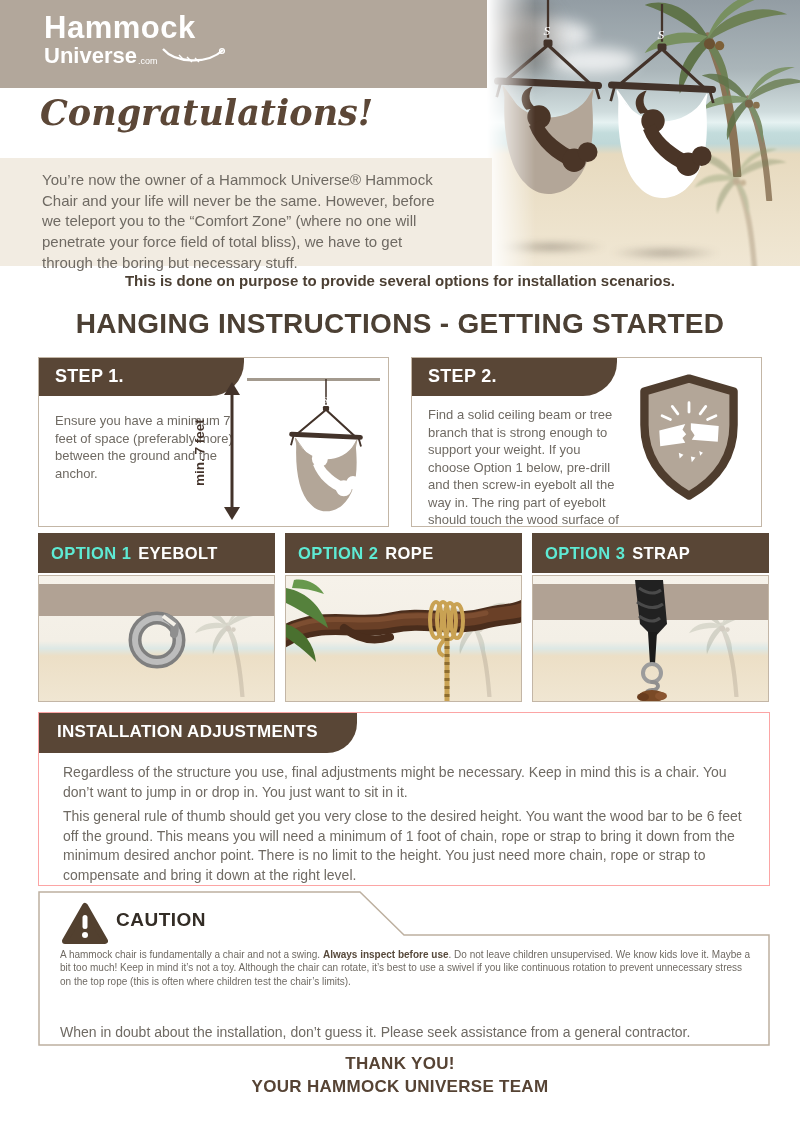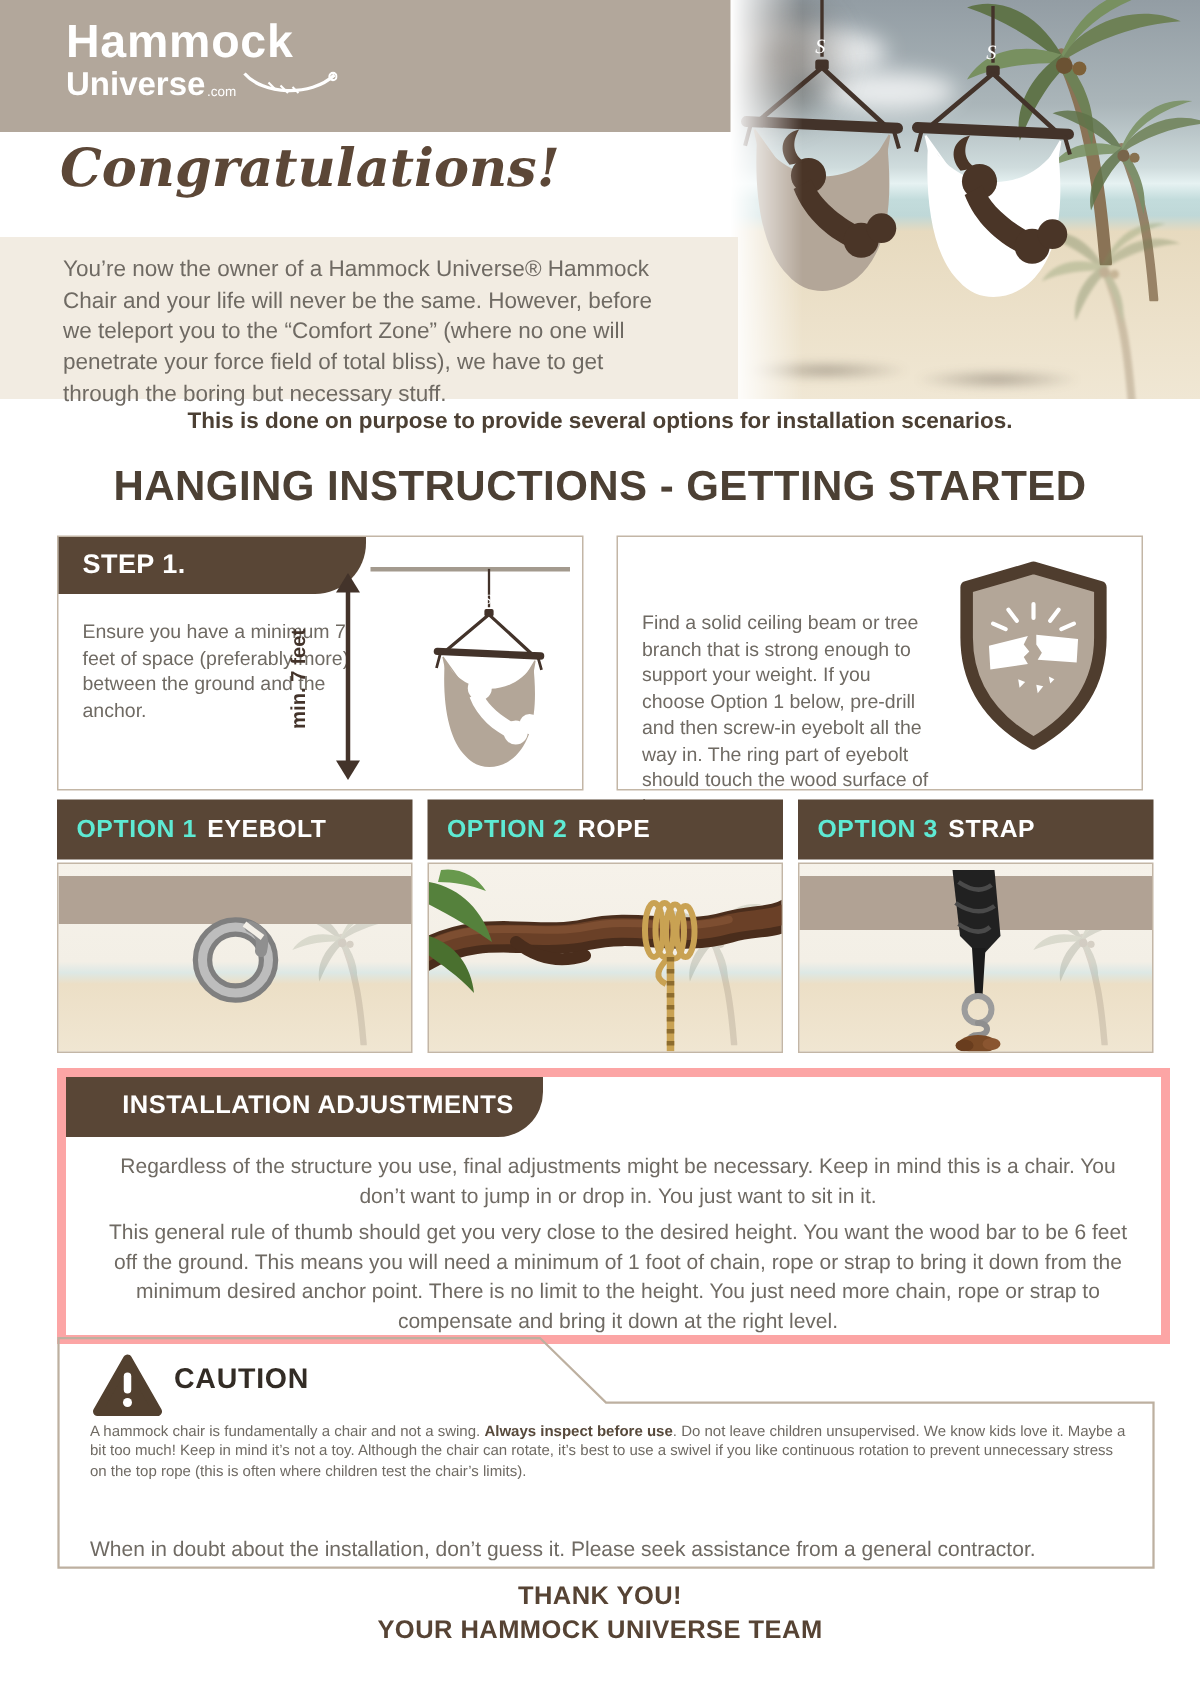--- a/index.html
+++ b/index.html
@@ -80,21 +80,21 @@
   .beam.b1{top:8px;}
   .beam.b3{top:8px;height:36px;}
   .opt-palm{position:absolute;right:-14px;top:26px;width:95px;height:95px;opacity:.22;
     transform:scaleX(-1);filter:saturate(.5);}
   .eyebolt-svg{position:absolute;left:0;top:0;}
   .branch-svg{position:absolute;left:0;top:0;}
   .strap-svg{position:absolute;left:0;top:0;}
 
   
   .adjust-box{position:absolute;left:38px;top:712px;width:730px;height:172px;background:#ffffff;
-    border:6px solid #fca5a5;text-align:center;}
+    border:1px solid #fca5a5;}
   .adjust-tab{position:absolute;left:0;top:0;width:318px;height:40px;background:#594636;
     border-bottom-right-radius:30px;color:#ffffff;font-weight:bold;font-size:17px;
     padding:9px 0 0 18px;box-sizing:border-box;letter-spacing:.3px;}
   .adjust-p1{position:absolute;left:24px;top:50px;width:688px;font-size:14px;line-height:1.4;color:#6f6a63;}
   .adjust-p2{position:absolute;left:24px;top:94px;width:688px;font-size:14px;line-height:1.4;color:#6f6a63;}
 
   
   .caution-box{position:absolute;left:38px;top:891px;width:732px;height:155px;}
   .caution-border{position:absolute;left:0;top:0;}
   .caution-icon{position:absolute;left:24px;top:10px;}
@@ -209,20 +209,21 @@
       <svg class="arrow-svg" width="26" height="138" viewBox="0 0 26 138">
         <line x1="13" y1="9" x2="13" y2="129" stroke="#43332a" stroke-width="3"></line>
         <polygon points="13,0 5,13 21,13" fill="#43332a"></polygon>
         <polygon points="13,138 5,125 21,125" fill="#43332a"></polygon>
       </svg>
       <svg class="chair mini" viewBox="0 0 140 235">
           <use href="#sym-chair"></use>
         </svg>
     </div>
     <div class="step-box">
+      <div class="step-tab">STEP 2.</div>
       <div class="step-text" style="width:196px;top:48px;">Find a solid ceiling beam or tree branch that is strong enough to support your weight. If you choose Option 1 below, pre-drill and then screw-in eyebolt all the way in. The ring part of eyebolt should touch the wood surface of beam.</div>
       <svg class="shield-svg" width="112" height="130" viewBox="0 0 120 140">
         <path d="M60,6 L108,20 L108,56 C108,92 88,116 60,132 C32,116 12,92 12,56 L12,20 Z" fill="#b3a698" stroke="#4f3d2e" stroke-width="9" stroke-linejoin="round"></path>
         <path d="M28,62 L56,55 L53,61 L57,66 L53,70 L56,75 L29,79 Z" fill="#ffffff"></path>
         <path d="M62,54 L92,57 L91,74 L63,72 L66,67 L62,61 Z" fill="#ffffff"></path>
         <g stroke="#ffffff" stroke-width="3" stroke-linecap="round">
           <path d="M48,44 l-6,-8 M60,42 l0,-10 M72,44 l6,-8 M40,50 l-9,-4 M80,50 l9,-4"></path>
         </g>
         <g fill="#ffffff">
           <polygon points="49,86 54,88 50,92"></polygon>

